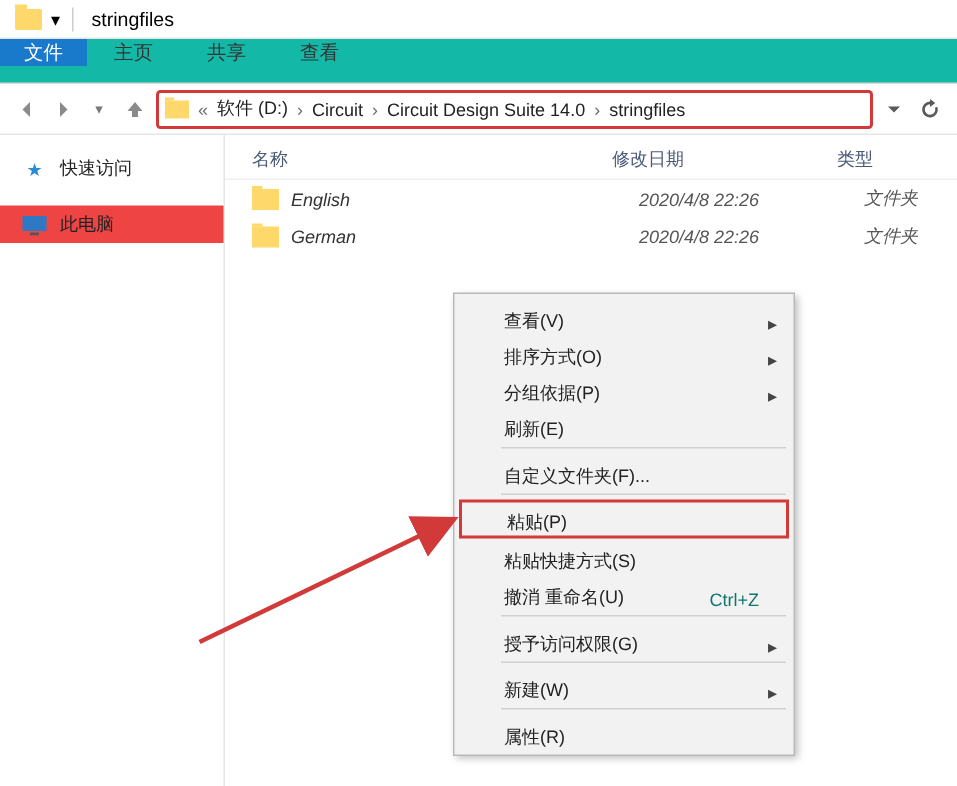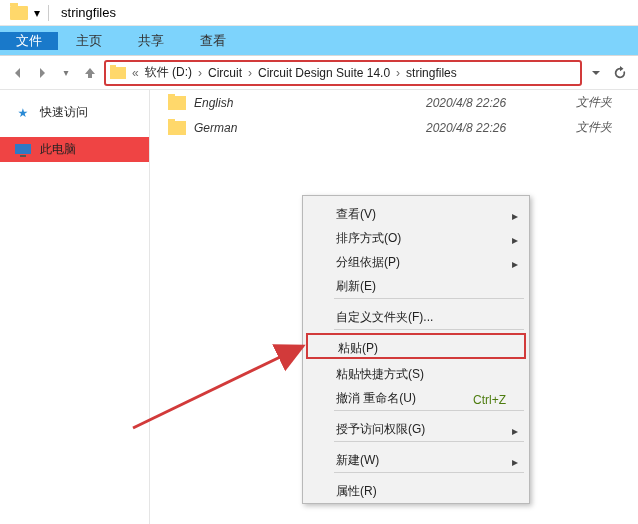--- a/index.html
+++ b/index.html
@@ -7,21 +7,21 @@
 
   
   .titlebar { height: 26px; background: #fff; display: flex; align-items: center; padding: 0 6px; border-bottom: 1px solid #e5e5e5; }
   .titlebar .folder-icon { width: 18px; height: 14px; background: #ffd86b; border-radius: 1px; margin: 0 4px; position: relative; }
   .titlebar .folder-icon::before { content:""; position:absolute; top:-3px; left:0; width:8px; height:3px; background:#ffd86b; }
   .titlebar .down { margin: 0 2px; }
   .titlebar .sep { width:1px; height:16px; background:#ccc; margin:0 6px; }
   .titlebar .title { margin-left: 6px; font-size: 13px; }
 
   
-  .ribbon { height: 30px; display: flex; align-items: center; border-bottom: 1px solid #d9d9d9; background:#7dd3fc; }
+  .ribbon { height: 30px; display: flex; align-items: flex-start; border-bottom: 1px solid #d9d9d9; background:#14b8a6; }
   .ribbon .file-tab { background:#1979ca; color:#fff; padding:0 16px; display:flex; align-items:center; font-size:13px; }
   .ribbon .tab { padding:0 18px; display:flex; align-items:center; font-size:13px; color:#333; }
 
   
   .navbar { height: 34px; display:flex; align-items:center; padding: 0 8px; gap:4px; border-bottom:1px solid #e5e5e5; }
   .navarrow { width:20px; height:20px; display:flex; align-items:center; justify-content:center; color:#7a7a7a; }
   .navarrow svg { fill:#8a8a8a; }
   .addrbox { display:flex; align-items:center; border:2px solid #d23a3a; flex:1; height:26px; padding:0 4px; border-radius:3px; }
   .addrbox .tiny-folder { width:16px; height:12px; background:#ffd86b; margin-right:2px; position:relative; }
   .addrbox .tiny-folder::before { content:""; position:absolute; top:-2px; left:0; width:6px; height:2px; background:#ffd86b; }
@@ -47,21 +47,21 @@
   .row .folder-ic { width:18px; height:14px; background:#ffd86b; margin-right:8px; position:relative; }
   .row .folder-ic::before { content:""; position:absolute; top:-2px; left:0; width:7px; height:2px; background:#ffd86b; }
   .row .cell-name { width:232px; }
   .row .cell-date { width:150px; color:#555; }
   .row .cell-type { flex:1; color:#555; }
 
   
   .ctxmenu { position:absolute; left:302px; top:195px; width:228px; background:#f2f2f2; border:1px solid #b9b9b9; box-shadow:2px 2px 5px rgba(0,0,0,.25); padding:3px; }
   .ctxmenu .mi { display:flex; align-items:flex-end; height:24px; padding:0 18px 0 30px; position:relative; color:#222; }
   .ctxmenu .mi .arrow { position:absolute; right:8px; color:#444; }
-  .ctxmenu .mi .shortcut { position:absolute; right:20px; color:#4d7c0f; }
+  .ctxmenu .mi .shortcut { position:absolute; right:20px; color:#0f766e; }
   .ctxmenu .divider { height:1px; background:#d0d0d0; margin:3px 2px 3px 28px; }
   .ctxmenu .mi.highlight { border:2px solid #d23a3a; border-radius:0; height:26px; }
 
   
   .red-arrow { position:absolute; left:128px; top:268px; pointer-events:none; }
 </style>
 </head>
 <body>
 
 <div class="titlebar">
@@ -130,20 +130,25 @@
             <rect x="1" y="1" width="16" height="10" fill="#2f79c4"></rect>
             <rect x="6" y="12" width="6" height="2" fill="#555"></rect>
           </svg>
       </span>
       <span>此电脑</span>
     </div>
     <div class="side-group-gap"></div>
   </div>
 
   <div class="content">
+    <div class="cols">
+      <div class="col-name">名称</div>
+      <div class="col-date">修改日期</div>
+      <div class="col-type">类型</div>
+    </div>
 
     <div class="row">
       <span class="folder-ic"></span>
       <span class="cell-name">English</span>
       <span class="cell-date">2020/4/8 22:26</span>
       <span class="cell-type">文件夹</span>
     </div>
     <div class="row">
       <span class="folder-ic"></span>
       <span class="cell-name">German</span>

